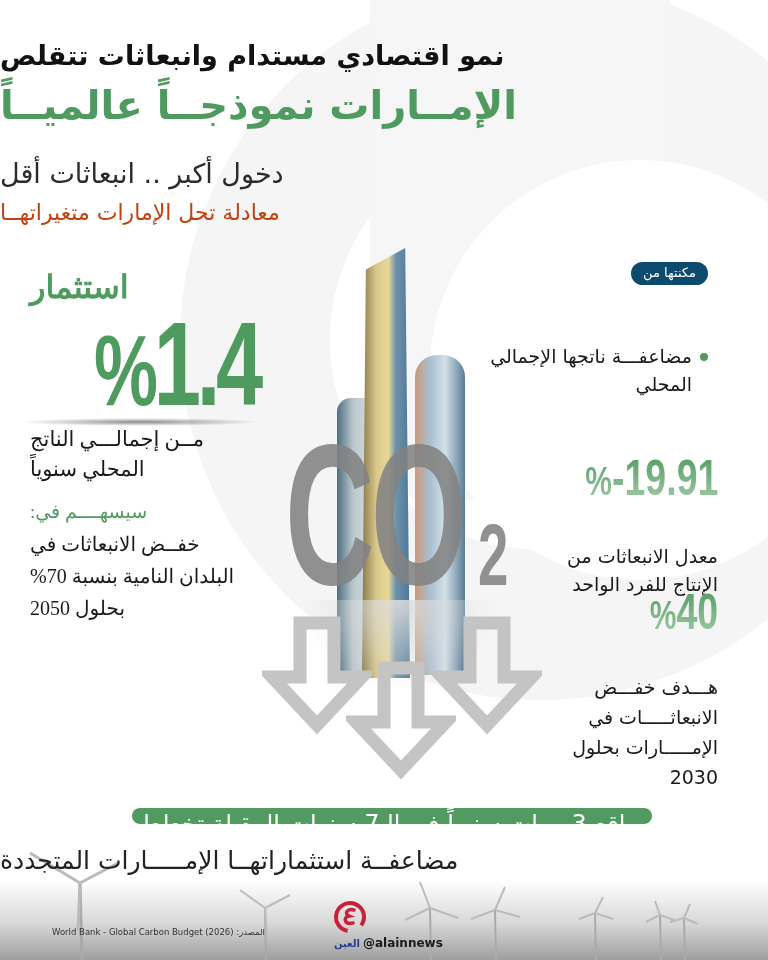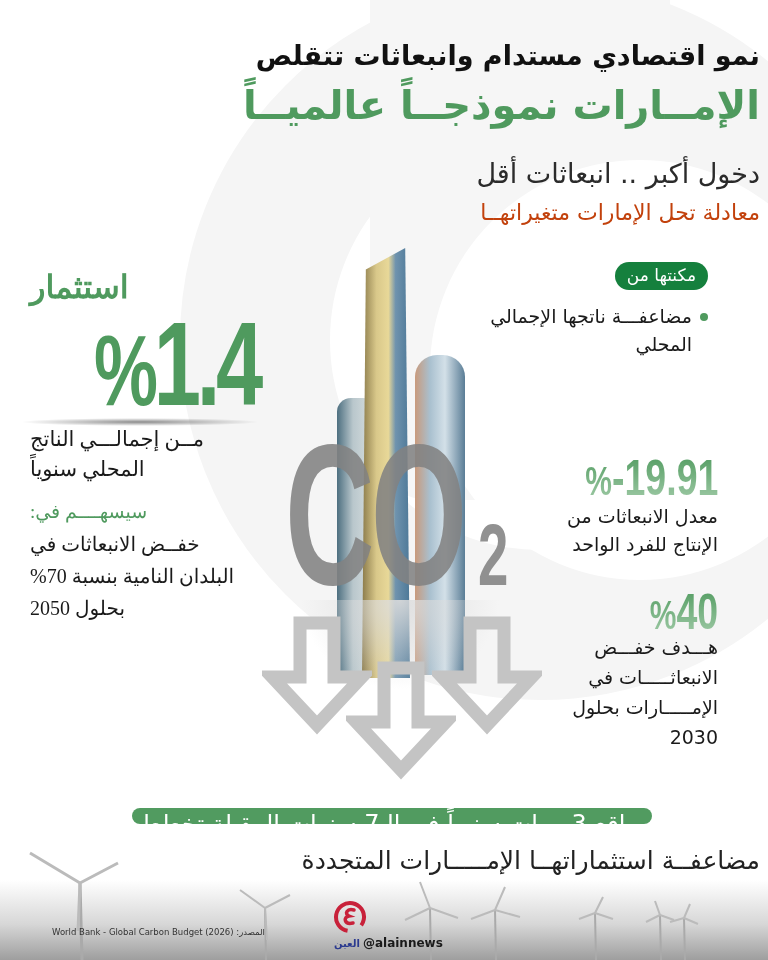--- a/index.html
+++ b/index.html
@@ -19,21 +19,21 @@
     }
     .bg-arc2 {
       position: absolute; left: 430px; top: 160px; width: 420px; height: 420px;
       border-radius: 50%; background: #ffffff;
     }
     .bg-blob {
       position: absolute; left: 370px; top: 0; width: 300px; height: 500px;
       background: #f6f6f6; border-radius: 0 0 60px 60px;
     }
 
-    .center { position: absolute; left: 0; right: 8px; text-align: right; direction: rtl; }
+    .center { position: absolute; left: 0; right: 8px; text-align: left; direction: rtl; }
     .title1 { top: 40px; font-size: 27px; font-weight: bold; color: #111; }
     .title2 { top: 82px; font-size: 40px; font-weight: bold; color: #4f9a5e; }
     .title3 { top: 158px; font-size: 27px; color: #2b2b2b; }
     .title4 { top: 200px; font-size: 22px; color: #c2410c; }
 
     
     .left { position: absolute; left: 30px; width: 210px; direction: rtl; text-align: left; font-family: Liberation Serif, serif; }
     .invest-label { top: 268px; font-size: 32px; font-weight: bold; color: #4f9a5e; }
     .big-num {
       position: absolute; left: 38px; top: 306px; width: 200px; height: 116px;
@@ -45,24 +45,24 @@
     .big-num .pct { font-size: 100px; }
     .num-shadow {
       position: absolute; left: 20px; top: 418px; width: 240px; height: 8px;
       background: radial-gradient(ellipse at center, rgba(0,0,0,0.45) 0%, rgba(0,0,0,0) 70%);
     }
     .gdp-text { top: 424px; font-size: 21px; line-height: 30px; color: #1a1a1a; }
     .contrib-label { top: 500px; font-size: 19px; color: #4f9a5e; }
     .contrib-text { top: 528px; font-size: 20px; line-height: 32px; color: #1a1a1a; }
 
     
-    .right { position: absolute; right: 55px; width: 200px; direction: rtl; text-align: right; }
+    .right { position: absolute; right: 55px; width: 200px; direction: rtl; text-align: right; margin-top: 40px; }
     .pill {
       position: absolute; right: 60px; top: 262px;
-      background: #15803d; color: #fff; font-size: 17px;
+      background: #0c4a6e; color: #fff; font-size: 13px;
       padding: 3px 12px 5px; border-radius: 16px; direction: rtl;
     }
     .bullets { top: 302px; width: 220px; right: 60px; font-size: 19px; line-height: 28px; }
     .bullets li { list-style: none; position: relative; padding-right: 16px; margin-bottom: 8px; }
     .bullets li::before {
       content: ""; position: absolute; right: 0; top: 11px; width: 8px; height: 8px;
       border-radius: 50%; background: #4f9a5e;
     }
     .stat {
       position: absolute; right: 50px; direction: ltr; text-align: right; white-space: nowrap;

